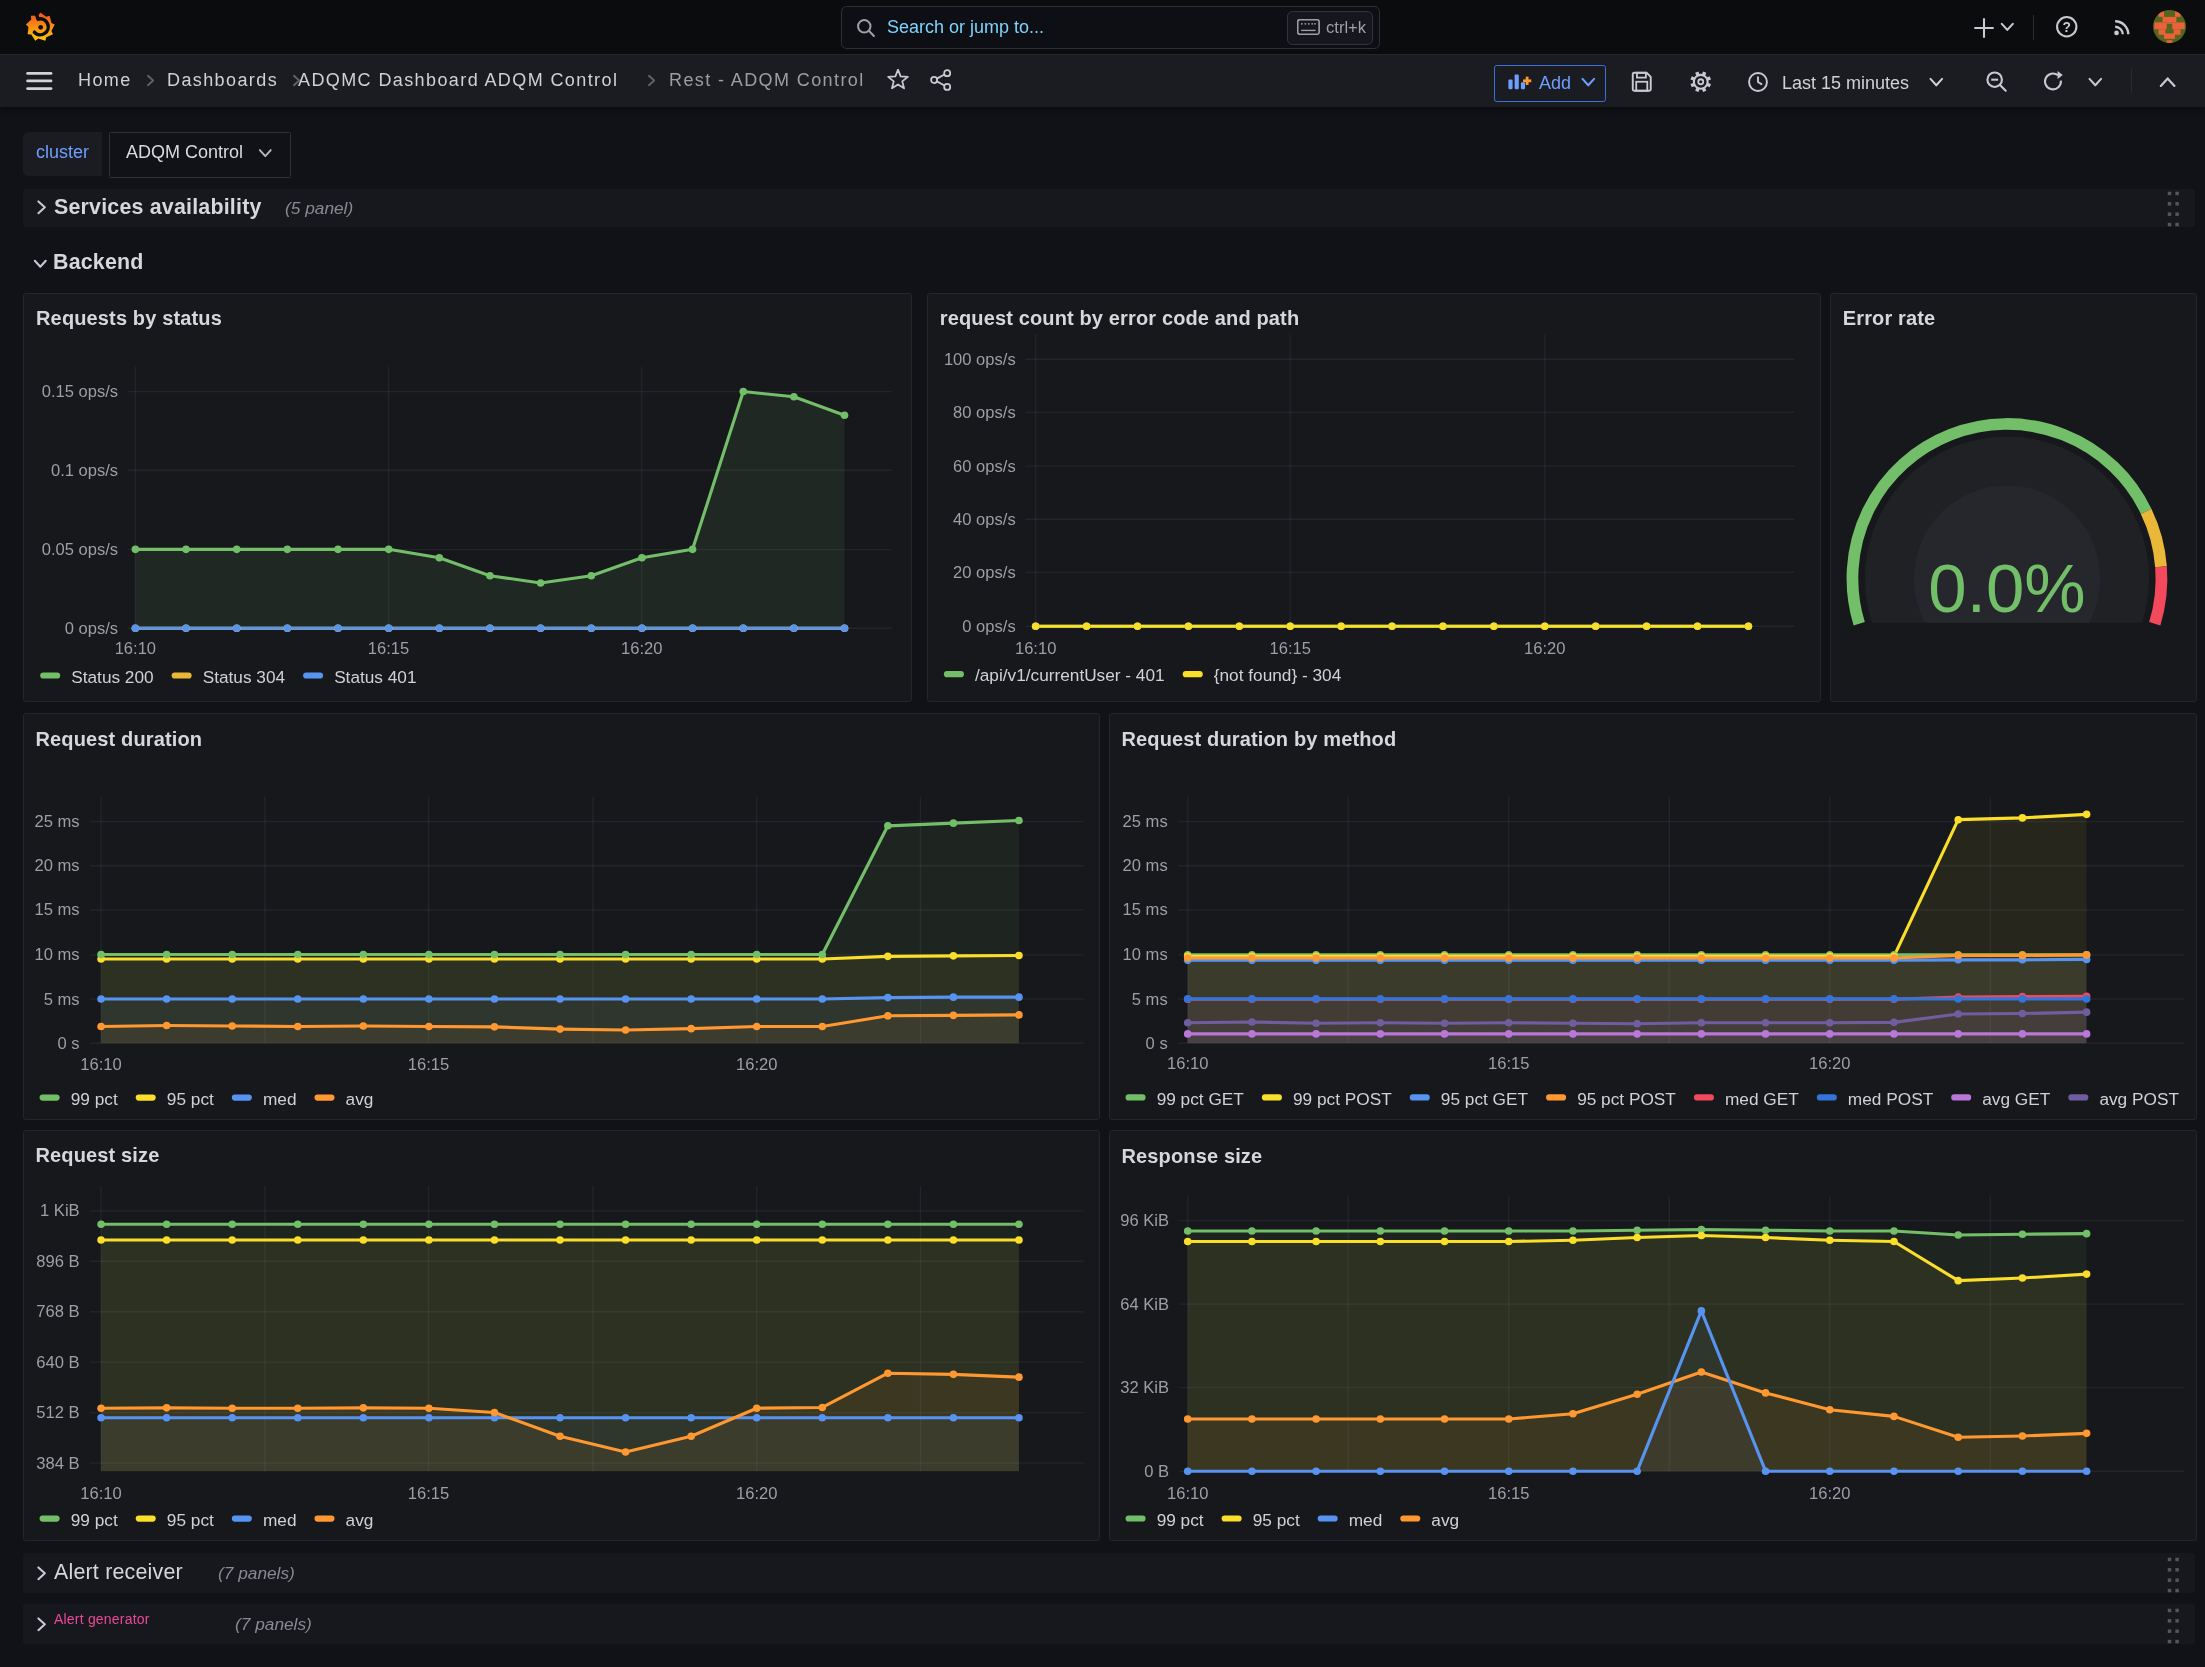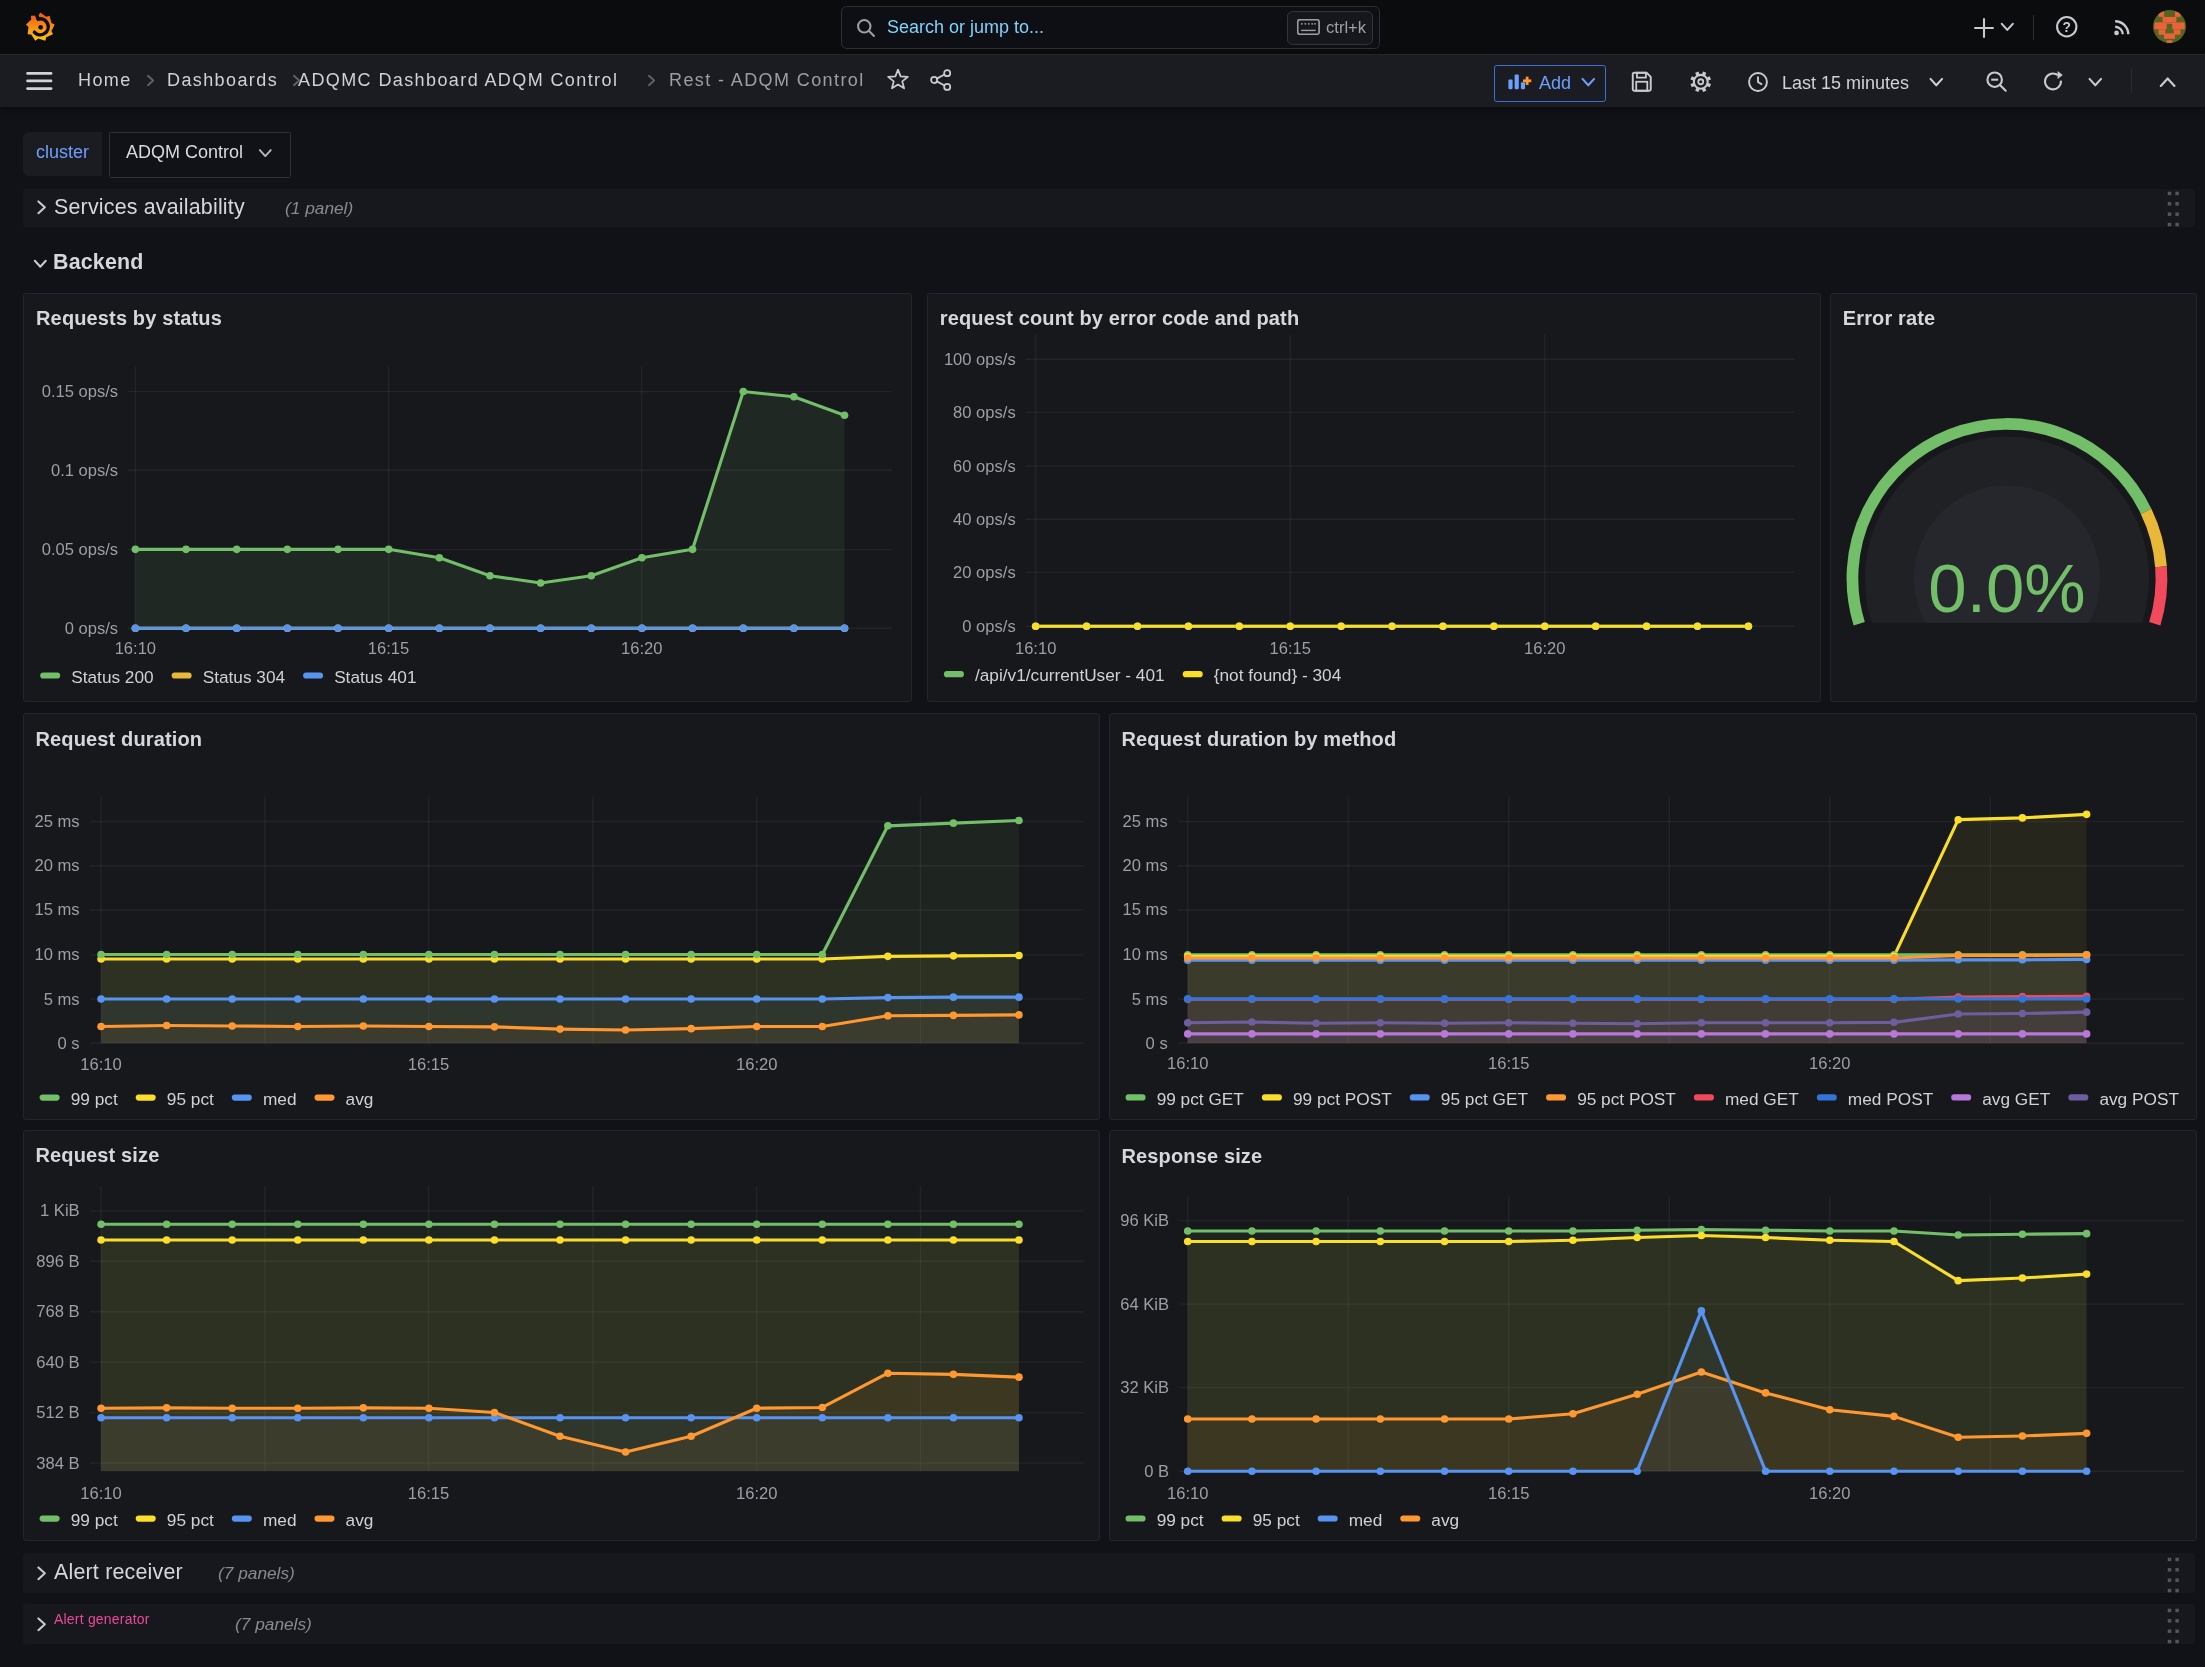--- a/index.html
+++ b/index.html
@@ -152,22 +152,22 @@
 <div class="abs" style="left:36px;top:142px;font-size:18px;color:#6e9fff">cluster</div>
 <div class="abs" style="left:109px;top:132px;width:180px;height:44px;border:0.7px solid #2e3036;border-radius:1.4px"></div>
 <div class="abs" style="left:126px;top:142px;font-size:18px;color:#d8d9df">ADQM Control</div>
 <svg class="abs" style="left:257px;top:146px" width="16.6" height="15" viewBox="0 0 24 22">
     <path d="M 4.0,6.0 L 12,14.8 L 20.0,6.0" fill="none" stroke="#b7b8be" stroke-width="2.8" stroke-linecap="round" stroke-linejoin="round"></path>
   </svg>
 <div class="strip abs" style="left:23px;top:189px;width:2172px;height:38px"></div>
 <svg class="abs" style="left:35px;top:199px" width="14" height="16.6" viewBox="0 0 20 24">
     <path d="M 4.75,3.5 L 14.1,12 L 4.75,20.5" fill="none" stroke="#c9cad1" stroke-width="3" stroke-linecap="round" stroke-linejoin="round"></path>
   </svg>
-<div class="abs" style="left:54px;top:195px;font-size:21.4px;font-weight:normal;letter-spacing:0.2px;color:#d6d7dd">Services availability</div>
-<div class="abs" style="left:285px;top:198px;font-size:17.3px;font-style:italic;color:#898a91">(1 panel)</div>
+<div class="abs" style="left:54px;top:195px;font-size:21.4px;font-weight:bold;letter-spacing:0.2px;color:#d6d7dd">Services availability</div>
+<div class="abs" style="left:285px;top:198px;font-size:17.3px;font-style:italic;color:#898a91">(5 panel)</div>
 <svg class="abs" style="left:2167px;top:191px" width="14" height="36" viewBox="0 0 20 52">
     <rect x="1" y="1" width="5" height="5" fill="#55565c"></rect>
     <rect x="12" y="1" width="5" height="5" fill="#55565c"></rect>
     <rect x="1" y="16" width="5" height="5" fill="#55565c"></rect>
     <rect x="12" y="16" width="5" height="5" fill="#55565c"></rect>
     <rect x="1" y="31" width="5" height="5" fill="#55565c"></rect>
     <rect x="12" y="31" width="5" height="5" fill="#55565c"></rect>
     <rect x="1" y="46" width="5" height="5" fill="#55565c"></rect>
     <rect x="12" y="46" width="5" height="5" fill="#55565c"></rect>
   </svg>

